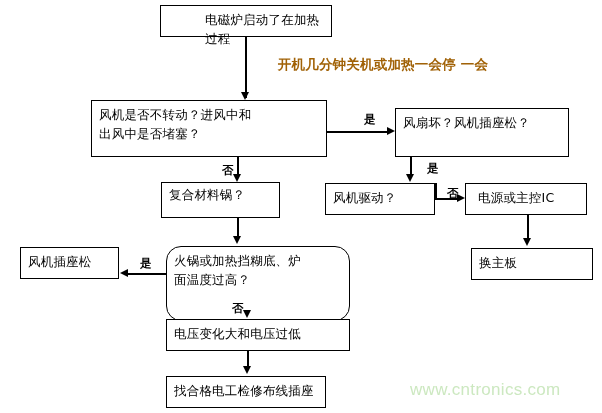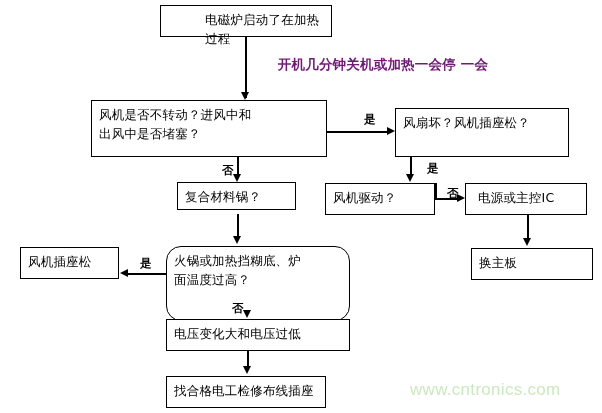--- a/index.html
+++ b/index.html
@@ -30,21 +30,21 @@
     white-space: pre-line;
     letter-spacing: 0.2px;
     z-index: 3;
   }
 
   
   .caption {
     position: absolute;
     font-weight: bold;
     font-size: 13.5px;
-    color: #701a75;
+    color: #a16207;
     line-height: 1.45;
     letter-spacing: 0.2px;
     z-index: 4;
     white-space: nowrap;
   }
 
   
   .edge-label {
     position: absolute;
     font-size: 11.5px;
@@ -109,21 +109,21 @@
   <div class="node" style="left:160px; top:5px; width:172px; height:32px;padding-left:44px;">电磁炉启动了在加热过程</div>
 
   <div class="caption" style="left:258px; top:55px; width:250px; text-align:center;">开机几分钟关机或加热一会停
 一会</div>
 
   <div class="node" style="left:91px; top:100px; width:236px; height:57px;">风机是否不转动？进风中和
 出风中是否堵塞？</div>
 
   <div class="node" style="left:395px; top:108px; width:174px; height:49px;">风扇坏？风机插座松？</div>
 
-  <div class="node" style="left:177px; top:182px; width:119px; height:28px;">复合材料锅？</div>
+  <div class="node" style="left:161px; top:182px; width:119px; height:36px;font-family:Liberation Mono, monospace;">复合材料锅？</div>
 
   <div class="node" style="left:325px; top:183px; width:110px; height:32px;">风机驱动？</div>
 
   <div class="node" style="left:465px; top:183px; width:122px; height:32px;padding-left:12px;">电源或主控IC</div>
 
   <div class="node" style="left:20px; top:247px; width:99px; height:32px;">风机插座松</div>
 
   <div class="node" style="left:166px; top:246px; width:184px; height:75px;border-radius:15px;">火锅或加热挡糊底、炉
 面温度过高？</div>
 

